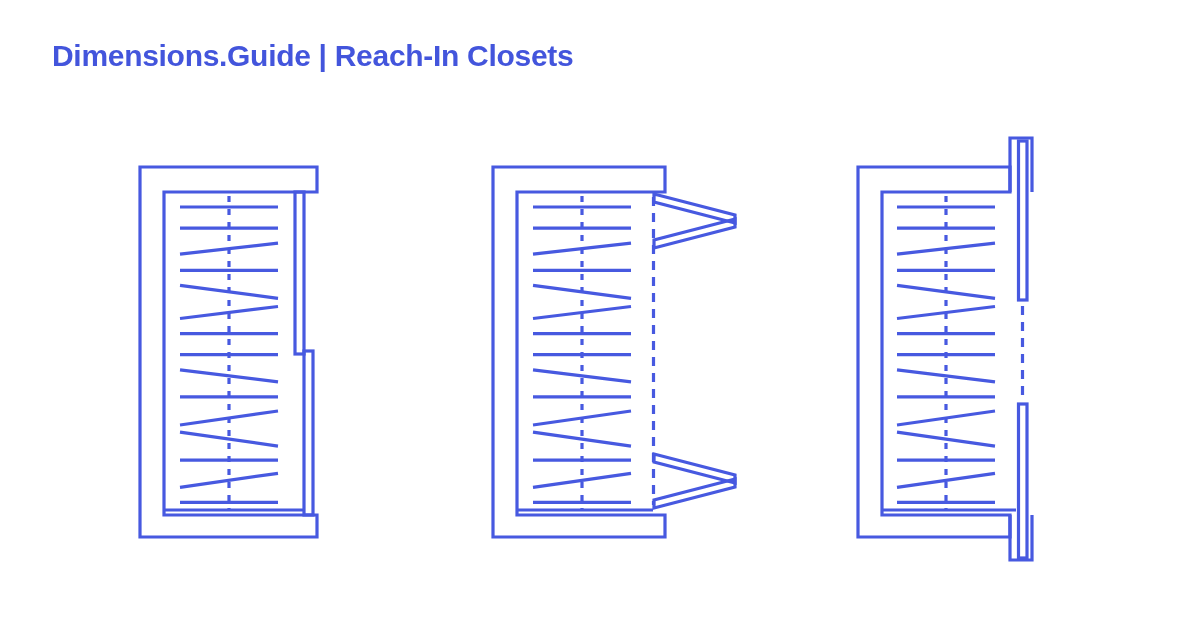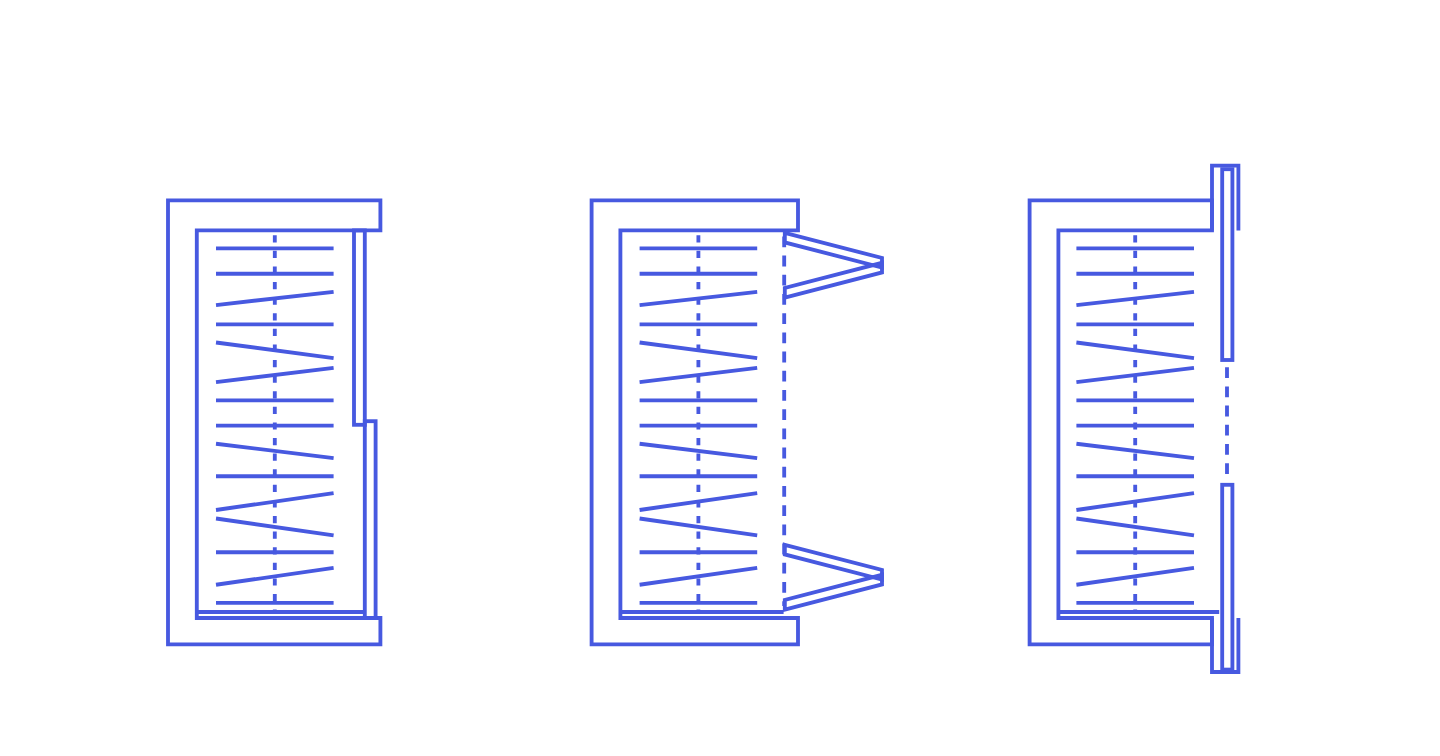--- a/index.html
+++ b/index.html
@@ -37,20 +37,23 @@
     top: 0;
     width: 1200px;
     height: 630px;
   }
   svg { display: block; }
 </style>
 </head>
 <body>
 
 <div class="page">
+  <div class="header">
+    <h1>Dimensions.Guide | Reach-In Closets</h1>
+  </div>
   <div class="diagram-wrap">
       <svg viewBox="0 0 1200 630" width="1200" height="630">
         <g>
           <path d="M 317 167 H 140 V 537 H 317 V 515 H 164 V 192 H 317 Z" stroke="#4759e0" stroke-width="3.2" fill="none"></path>
           <line x1="164" y1="510" x2="304" y2="510" stroke="#4759e0" stroke-width="3.2" fill="none"></line>
           <line x1="229" y1="196" x2="229" y2="509" stroke-dasharray="6 7" stroke="#4759e0" stroke-width="3.2" fill="none"></line>
           <line x1="180" y1="207" x2="278" y2="207" stroke="#4759e0" stroke-width="3.2" fill="none"></line>
           <line x1="180" y1="228.1" x2="278" y2="228.1" stroke="#4759e0" stroke-width="3.2" fill="none"></line>
           <line x1="180" y1="254.2" x2="278" y2="243.2" stroke="#4759e0" stroke-width="3.2" fill="none"></line>
           <line x1="180" y1="270.3" x2="278" y2="270.3" stroke="#4759e0" stroke-width="3.2" fill="none"></line>

